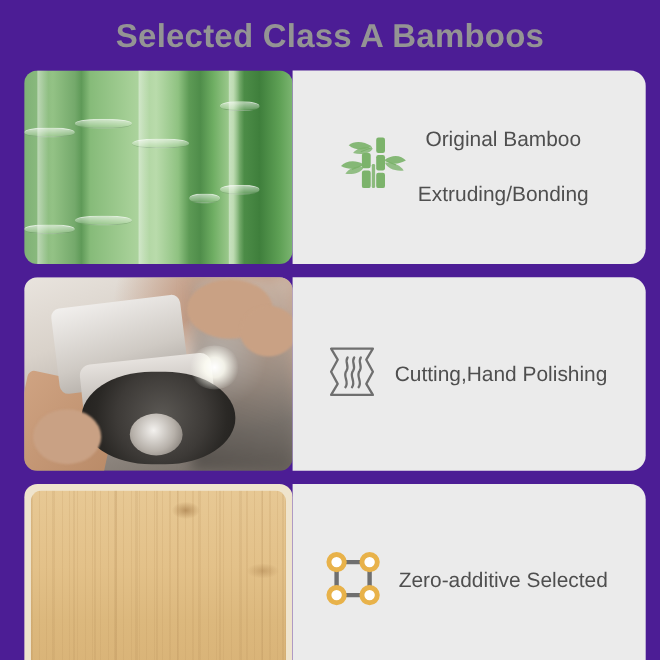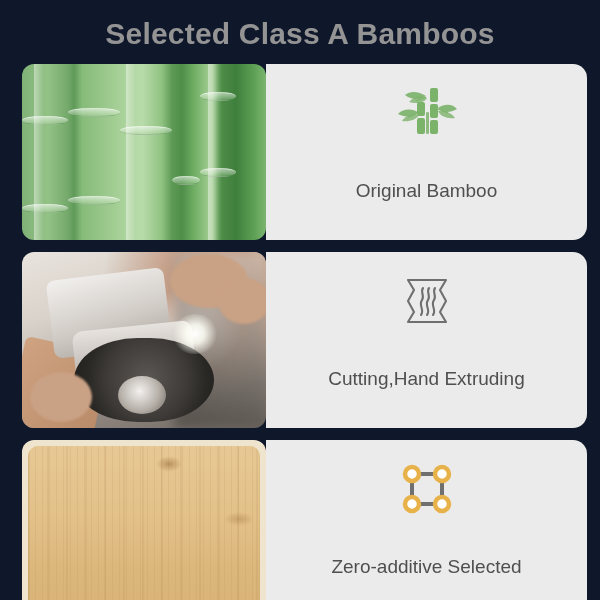--- a/index.html
+++ b/index.html
@@ -12,21 +12,21 @@
     height: 600px;
     font-family: "Liberation Sans", sans-serif;
     overflow: hidden;
     position: relative;
   }
 
   .page {
     width: 600px;
     height: 600px;
     position: relative;
-    background: #0f172a;
+    background: #4c1d95;
   }
 
   
   .title {
     position: absolute;
     left: 0;
     top: 16px;
     width: 600px;
     text-align: center;
     font-size: 30px;
@@ -64,21 +64,21 @@
   
   .panel {
     position: absolute;
     left: 266px;
     top: 0;
     width: 321px;
     height: 176px;
     background: #ebebeb;
     border-radius: 0 14px 14px 0;
     display: flex;
-    flex-direction: column;
+    flex-direction: row;
     align-items: center;
     justify-content: center;
   }
   .panel.flat-left { border-radius: 0 14px 14px 0; }
 
   .icon-wrap {
     display: flex;
     align-items: center;
     justify-content: center;
     height: 72px;
@@ -281,20 +281,21 @@
               <path d="M42 29 C 48 28, 56 31, 59 36 C 51 37, 44 34, 42 29 Z" opacity="0.8"></path>
 
               <path d="M30 15 L 20 19" stroke="#7cb36b" stroke-width="1" fill="none"></path>
               <path d="M22 31 L 12 35" stroke="#7cb36b" stroke-width="1" fill="none"></path>
               <path d="M42 27 L 52 31" stroke="#7cb36b" stroke-width="1" fill="none"></path>
             </g>
           </svg>
         </div>
         <div class="panel-text">
           <div>Original Bamboo</div>
+          <div>Extruding/Bonding</div>
         </div>
       </div>
     </div>
 
     <div class="row">
 
       <div class="photo">
         <div class="grinder-photo">
           <div class="g-blur"></div>
           <div class="g-wood"></div>
@@ -316,21 +317,21 @@
 
               <path d="M10 8 L48 8 L42 18 L48 29 L42 40 L48 50 L10 50 L16 40 L10 29 L16 18 Z"></path>
 
               <path d="M23 43 C 27 38, 20 33, 24 28 C 27 24, 22 20, 25 16"></path>
               <path d="M29 43 C 33 38, 26 33, 30 28 C 33 24, 28 20, 31 16"></path>
               <path d="M35 43 C 39 38, 32 33, 36 28 C 39 24, 34 20, 37 16"></path>
             </g>
           </svg>
         </div>
         <div class="panel-text">
-          <div>Cutting,Hand Extruding</div>
+          <div>Cutting,Hand Polishing</div>
         </div>
       </div>
     </div>
 
     <div class="row">
 
       <div class="photo">
         <div class="board-photo">
           <div class="board">
             <div class="knot"></div>

